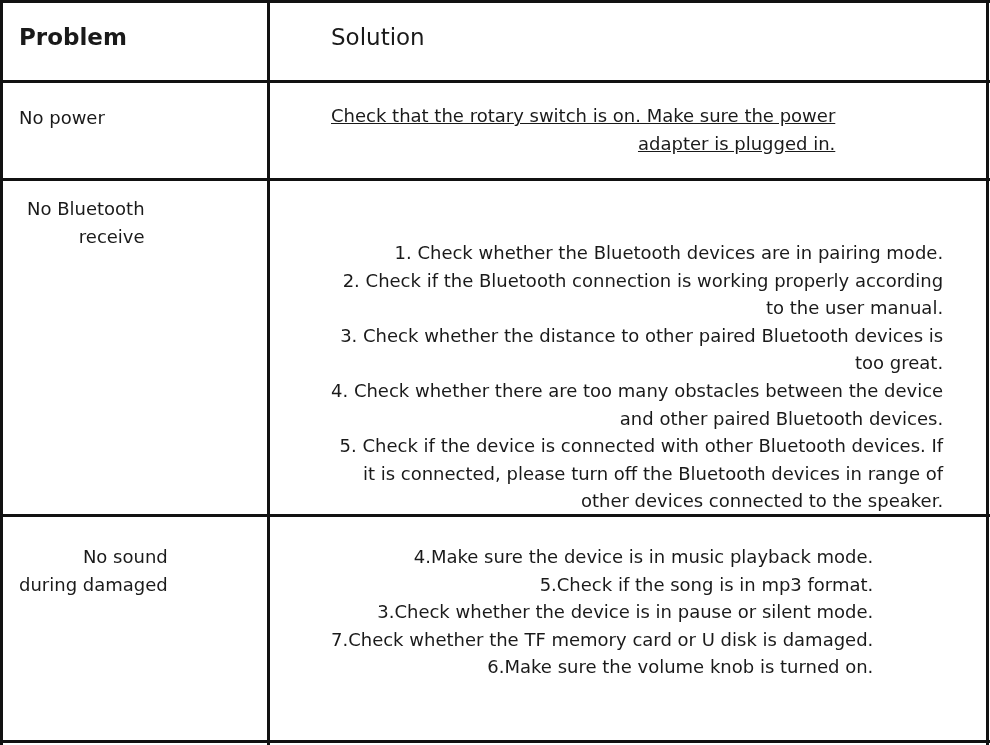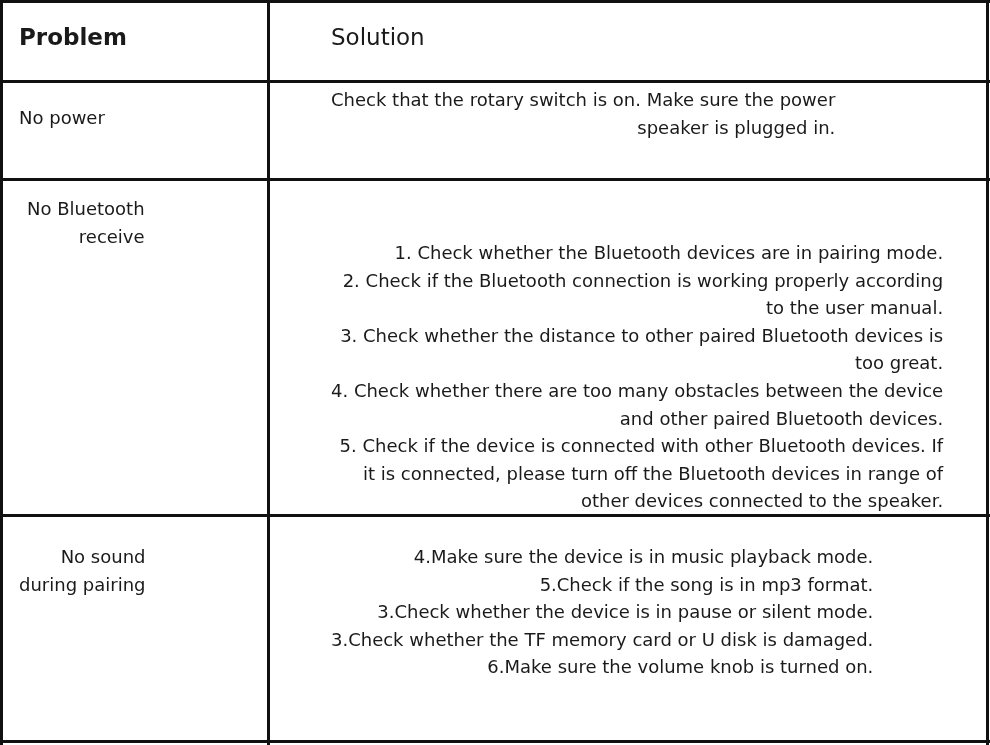--- a/index.html
+++ b/index.html
@@ -26,23 +26,23 @@
   <div class="vline" style="left:0;height:745px;"></div>
   <div class="vline" style="left:267px;height:745px;"></div>
   <div class="vline" style="left:986px;height:745px;"></div>
 
   <div class="cell hdr-problem" style="left:19px;top:24px;">Problem</div>
   <div class="cell hdr-solution" style="left:331px;top:24px;">Solution</div>
 
   <div class="cell" style="left:19px;top:104px;">
     <span class="line">No power</span>
   </div>
-  <div class="cell" style="left:331px;top:86px;">
+  <div class="cell" style="left:331px;top:102px;text-decoration:underline;">
     <span class="line">Check that the rotary switch is on. Make sure the power</span>
-    <span class="line">speaker is plugged in.</span>
+    <span class="line">adapter is plugged in.</span>
   </div>
 
   <div class="cell" style="left:19px;top:195px;margin-left:8px;">
     <span class="line">No Bluetooth</span>
     <span class="line">receive</span>
   </div>
   <div class="cell" style="left:331px;top:195px;margin-top:44px;">
     <span class="line">1. Check whether the Bluetooth devices are in pairing mode.</span>
     <span class="line">2. Check if the Bluetooth connection is working properly according</span>
     <span class="line">to the user manual.</span>
@@ -50,22 +50,22 @@
     <span class="line">too great.</span>
     <span class="line">4. Check whether there are too many obstacles between the device</span>
     <span class="line">and other paired Bluetooth devices.</span>
     <span class="line">5. Check if the device is connected with other Bluetooth devices. If</span>
     <span class="line">it is connected, please turn off the Bluetooth devices in range of</span>
     <span class="line">other devices connected to the speaker.</span>
   </div>
 
   <div class="cell" style="left:19px;top:543px;">
     <span class="line">No sound</span>
-    <span class="line">during pairing</span>
+    <span class="line">during damaged</span>
   </div>
   <div class="cell" style="left:331px;top:543px;">
     <span class="line">4.Make sure the device is in music playback mode.</span>
     <span class="line">5.Check if the song is in mp3 format.</span>
     <span class="line">3.Check whether the device is in pause or silent mode.</span>
-    <span class="line">3.Check whether the TF memory card or U disk is damaged.</span>
+    <span class="line">7.Check whether the TF memory card or U disk is damaged.</span>
     <span class="line">6.Make sure the volume knob is turned on.</span>
   </div>
 </div>
 
 </body></html>

